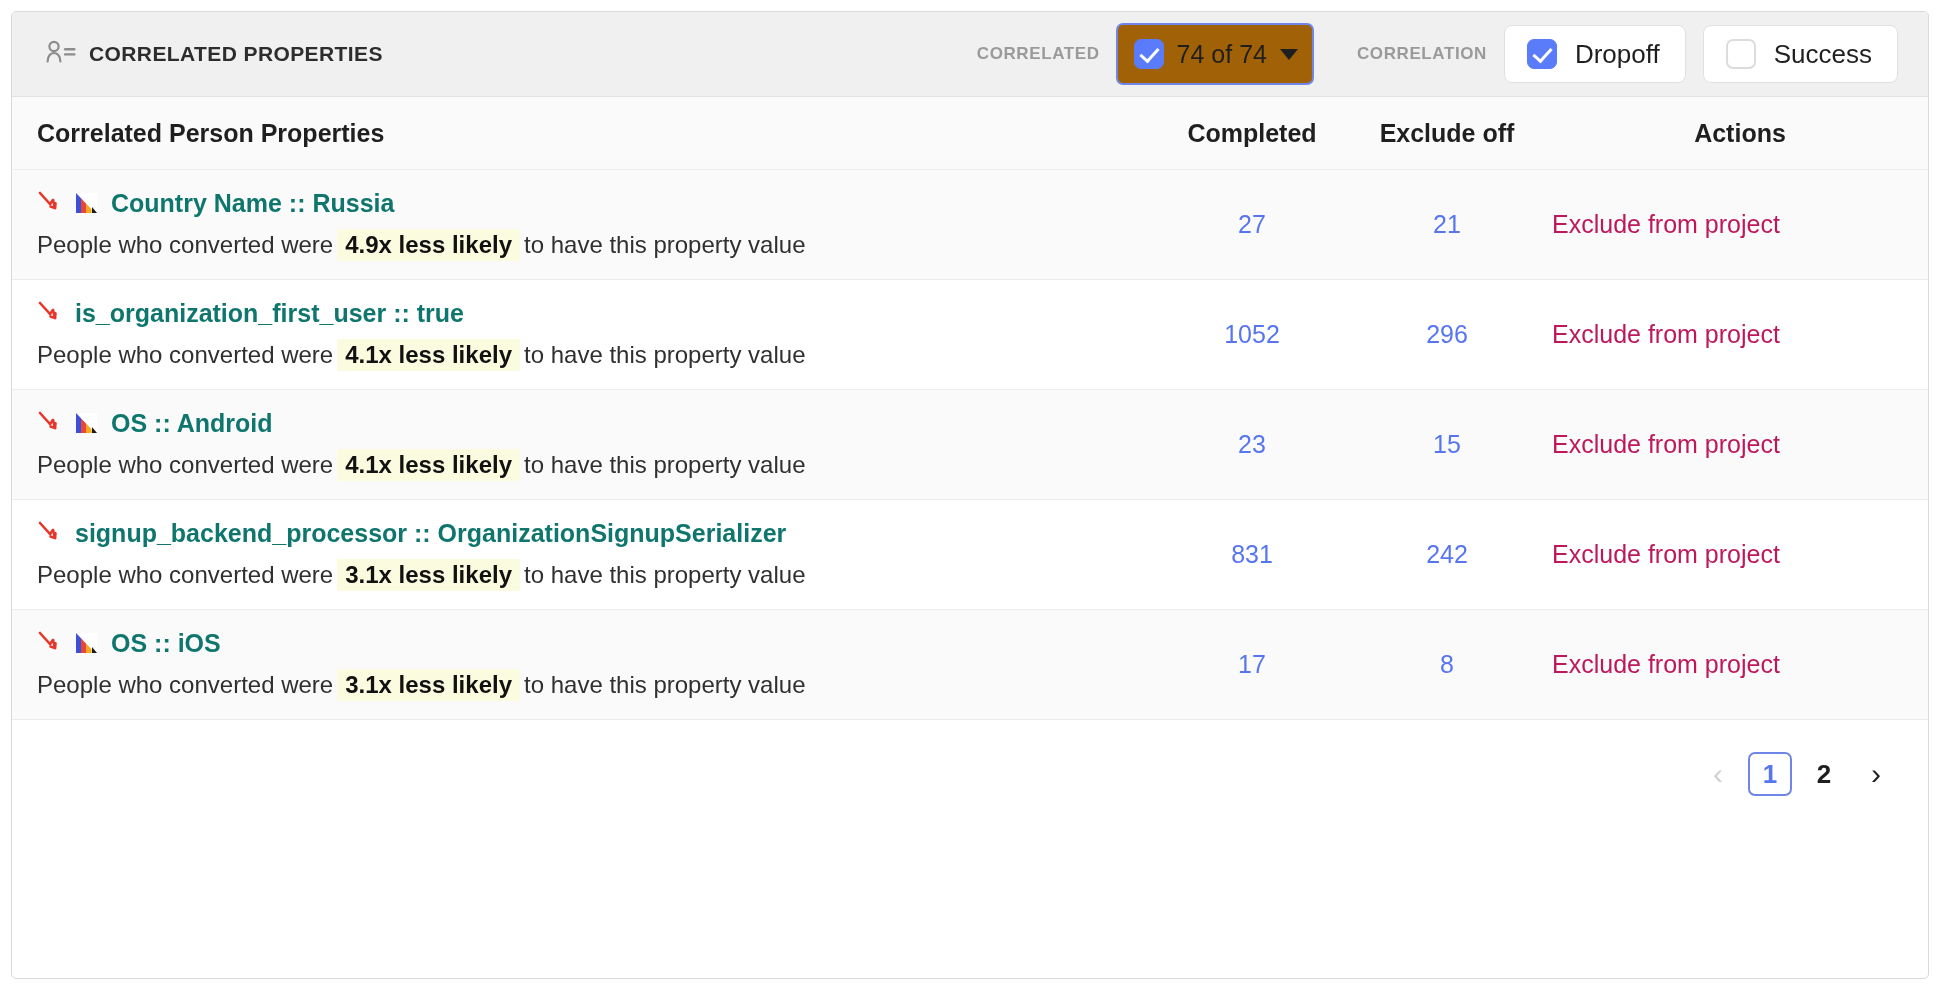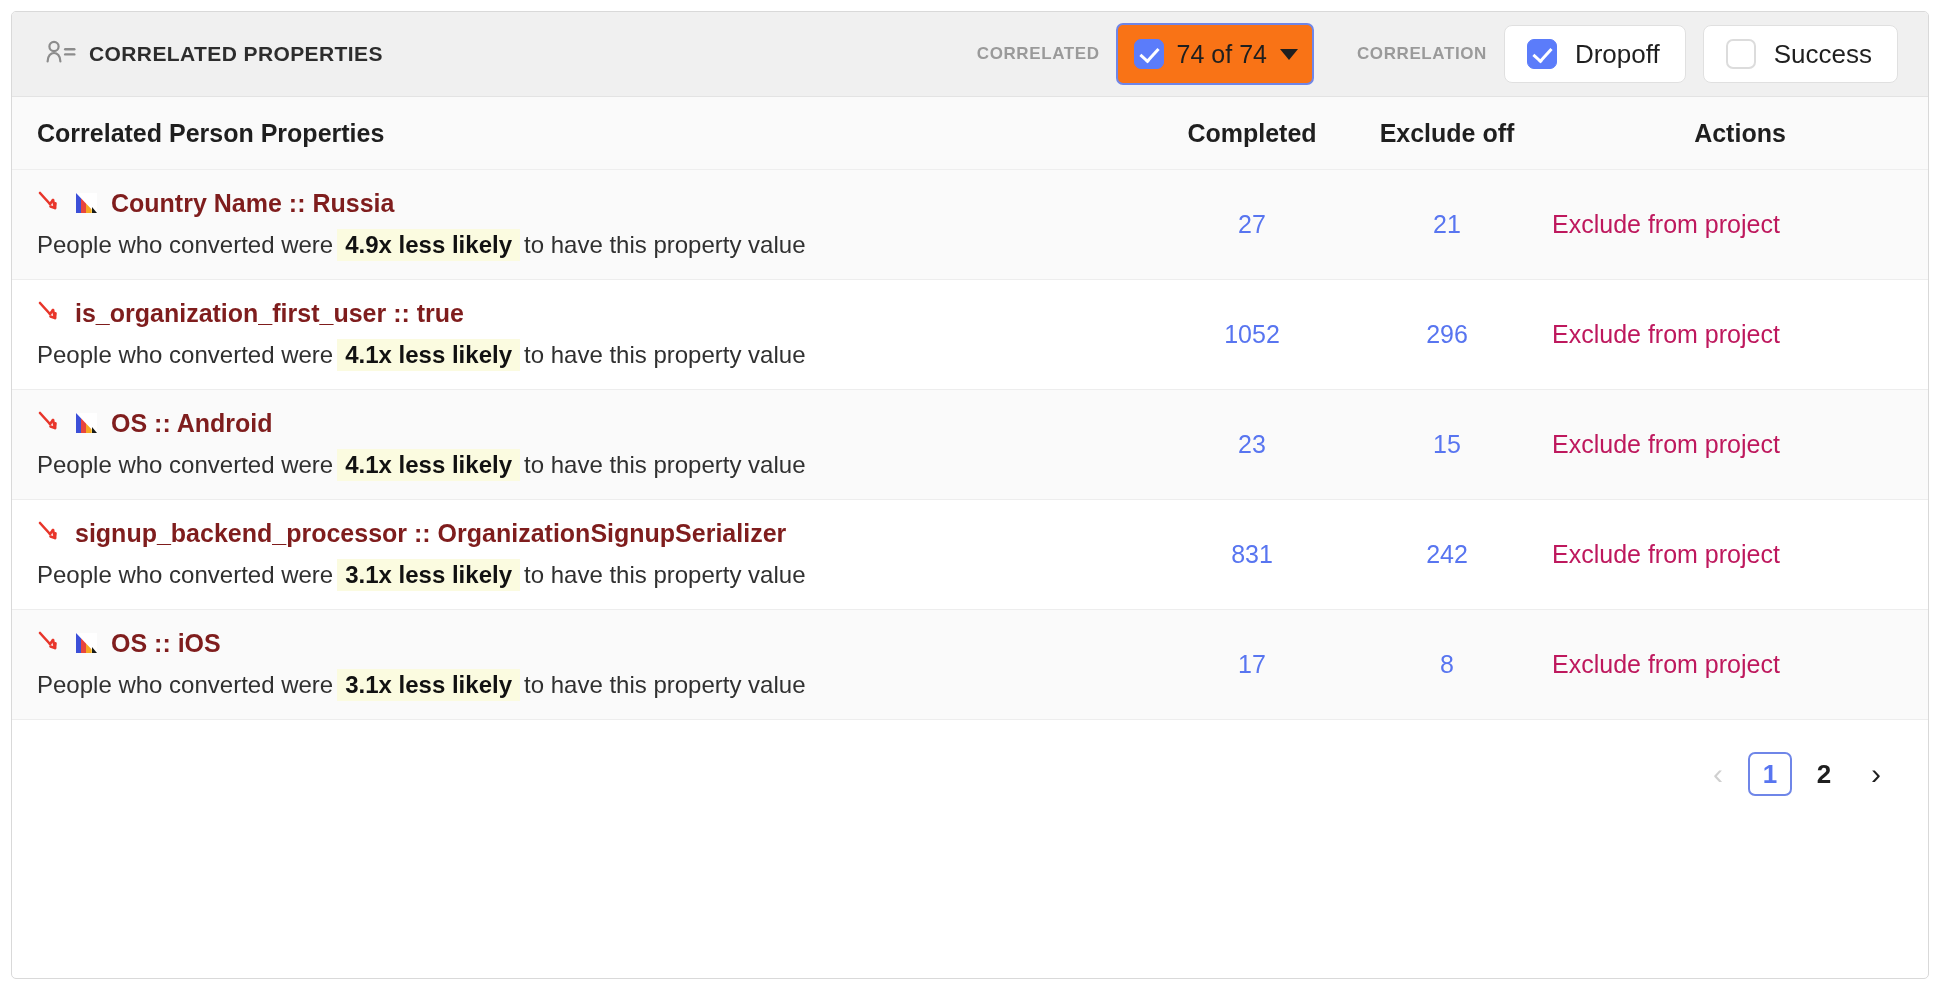--- a/index.html
+++ b/index.html
@@ -62,21 +62,21 @@
     font-weight: bold;
     letter-spacing: 0.6px;
     color: #9a9a9a;
     white-space: nowrap;
   }
 
   .props-select {
     margin-left: 16px;
     height: 62px;
     min-width: 186px;
-    background: #f97316;
+    background: #a16207;
     border: 2px solid #6f86e8;
     border-radius: 7px;
     display: flex;
     align-items: center;
     gap: 13px;
     padding: 0 14px 0 16px;
     box-sizing: border-box;
     cursor: pointer;
   }
   .props-select-text {
@@ -179,21 +179,21 @@
   .trend-icon { display: block; flex: 0 0 auto; }
   .glyph-icon {
     width: 24px;
     height: 26px;
     flex: 0 0 auto;
     display: block;
   }
   .prop-name {
     font-size: 25px;
     font-weight: bold;
-    color: #7f1d1d;
+    color: #0f766e;
     white-space: nowrap;
   }
   .prop-desc {
     font-size: 24px;
     color: #303030;
     white-space: nowrap;
     display: flex;
     align-items: baseline;
     gap: 0;
   }

